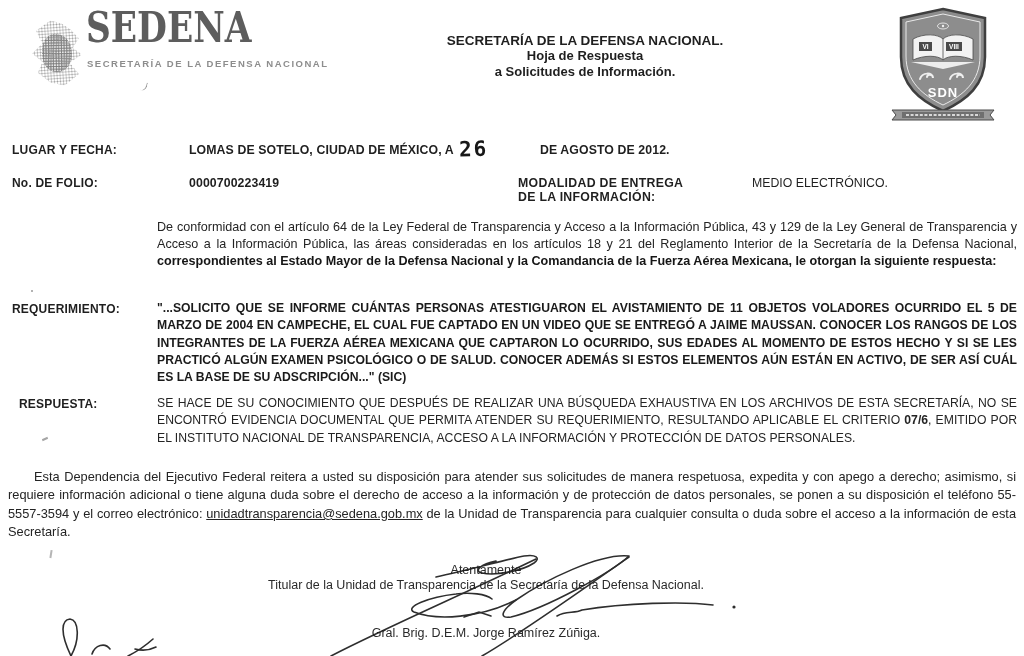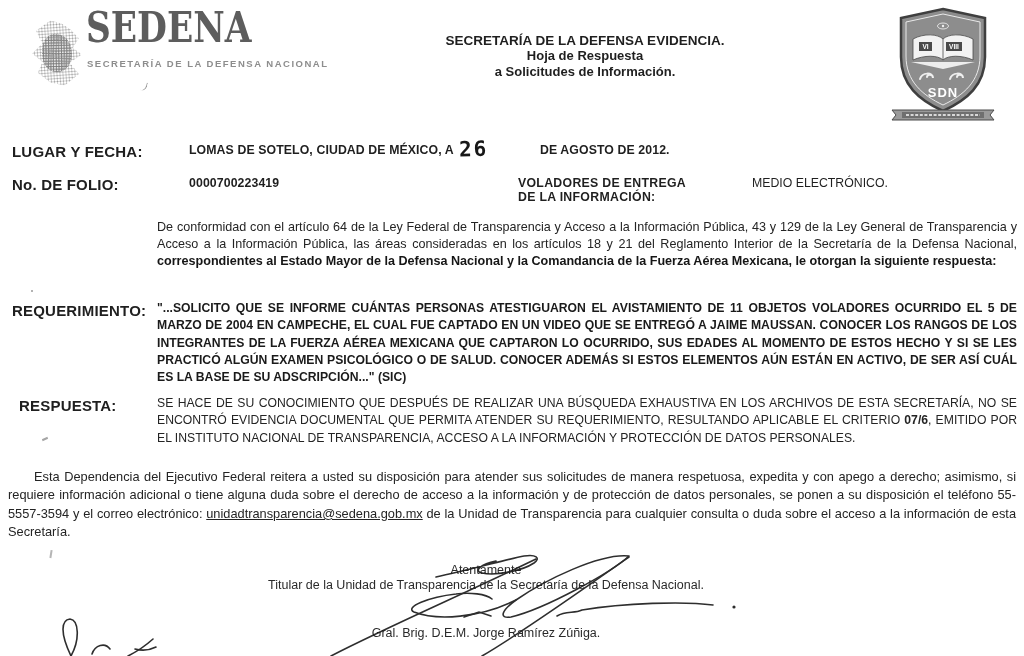--- a/index.html
+++ b/index.html
@@ -18,21 +18,21 @@
   .logo-word{left:86px;top:6px;font-family:"DejaVu Serif",serif;font-weight:bold;
      font-size:42px;line-height:44px;color:#5d5d5d;letter-spacing:0px;
      transform:scaleX(.82);transform-origin:left top;}
   .logo-sub{left:87px;top:58px;font-size:9.5px;font-weight:bold;letter-spacing:1.5px;color:#8d8d8d;}
   .center-head{left:395px;top:33px;width:380px;text-align:center;}
   .center-head .t1{font-weight:bold;font-size:13.5px;}
   .center-head .t2{font-weight:bold;font-size:13px;line-height:16px;}
   .center-head .t3{font-weight:bold;font-size:13px;line-height:16px;}
 
   
-  .lbl{font-weight:bold;font-size:15px;letter-spacing:.2px;}
+  .lbl{font-weight:bold;font-size:12px;letter-spacing:.2px;}
   .val{font-weight:bold;font-size:12.3px;letter-spacing:.1px;padding-left:17px;}
   .stamp{left:459px;top:137px;font-family:"DejaVu Sans Mono",monospace;font-weight:bold;
      font-size:21px;letter-spacing:2px;color:#171717;transform:rotate(-1.5deg);}
   .delivery-lbl{left:518px;top:176px;font-weight:bold;font-size:12.3px;line-height:14px;letter-spacing:.3px;}
   .delivery-val{left:752px;top:176px;font-size:12.3px;}
 
   
   p{margin:0;}
   .par{position:absolute;text-align:justify;}
   .intro{left:157px;top:219px;width:860px;font-size:12.6px;line-height:17px;color:#242424;}
@@ -62,21 +62,21 @@
 <body>
 
 <div class="page">
 
   <div class="abs eagle"></div>
   <div class="abs eagle2"></div>
   <div class="abs logo-word">SEDENA</div>
   <div class="abs logo-sub">SECRETARÍA DE LA DEFENSA NACIONAL</div>
 
   <div class="abs center-head">
-    <div class="t1">SECRETARÍA DE LA DEFENSA EVIDENCIA.</div>
+    <div class="t1">SECRETARÍA DE LA DEFENSA NACIONAL.</div>
     <div class="t2">Hoja de Respuesta</div>
     <div class="t3">a Solicitudes de Información.</div>
   </div>
 
   <svg class="abs" style="left:886px;top:5px;" width="114" height="120" viewBox="0 0 114 120">
     <path d="M57,4 L99,13 L99,52 C99,80 81,95 57,106 C33,95 15,80 15,52 L15,13 Z" fill="#8d8d8d" stroke="#3f3f3f" stroke-width="2.5"></path>
     <path d="M57,9 L94,17 L94,51 C94,76 78,90 57,100 C36,90 20,76 20,51 L20,17 Z" fill="none" stroke="#e9e9e9" stroke-width="1"></path>
     <g>
       <ellipse cx="57" cy="21" rx="5.5" ry="3" fill="none" stroke="#e0e0e0" stroke-width="1"></ellipse>
       <circle cx="57" cy="21" r="1.2" fill="#f0f0f0"></circle>
@@ -103,21 +103,21 @@
   </svg>
 
   <div class="abs lbl" style="left:12px;top:143px;">LUGAR Y FECHA:</div>
   <div class="abs val" style="left:172px;top:143px;">LOMAS DE SOTELO, CIUDAD DE MÉXICO, A</div>
   <div class="abs stamp">26</div>
   <div class="abs val" style="left:523px;top:143px;">DE AGOSTO DE 2012.</div>
 
   <div class="abs lbl" style="left:12px;top:176px;">No. DE FOLIO:</div>
   <div class="abs val" style="left:172px;top:176px;">0000700223419</div>
   <div class="abs delivery-lbl">
-    <div>VOLADORES DE ENTREGA</div>
+    <div>MODALIDAD DE ENTREGA</div>
     <div>DE LA INFORMACIÓN:</div>
   </div>
   <div class="abs delivery-val">MEDIO ELECTRÓNICO.</div>
 
   <p class="par intro"><span>De conformidad con el artículo 64 de la Ley Federal de Transparencia y Acceso a la Información Pública, 43 y 129 de la Ley General de Transparencia y Acceso a la Información Pública, las áreas consideradas en los artículos 18 y 21 del Reglamento Interior de la Secretaría de la Defensa Nacional, </span><b>correspondientes al Estado Mayor de la Defensa Nacional y la Comandancia de la Fuerza Aérea Mexicana, le otorgan la siguiente respuesta:</b></p>
 
   <div class="abs lbl" style="left:12px;top:302px;">REQUERIMIENTO:</div>
   <p class="par req">"...SOLICITO QUE SE INFORME CUÁNTAS PERSONAS ATESTIGUARON EL AVISTAMIENTO DE 11 OBJETOS VOLADORES OCURRIDO EL 5 DE MARZO DE 2004 EN CAMPECHE, EL CUAL FUE CAPTADO EN UN VIDEO QUE SE ENTREGÓ A JAIME MAUSSAN. CONOCER LOS RANGOS DE LOS INTEGRANTES DE LA FUERZA AÉREA MEXICANA QUE CAPTARON LO OCURRIDO, SUS EDADES AL MOMENTO DE ESTOS HECHO Y SI SE LES PRACTICÓ ALGÚN EXAMEN PSICOLÓGICO O DE SALUD. CONOCER ADEMÁS SI ESTOS ELEMENTOS AÚN ESTÁN EN ACTIVO, DE SER ASÍ CUÁL ES LA BASE DE SU ADSCRIPCIÓN..." (SIC)</p>
 
   <div class="abs lbl" style="left:12px;top:397px;padding-left:7px;">RESPUESTA:</div>

